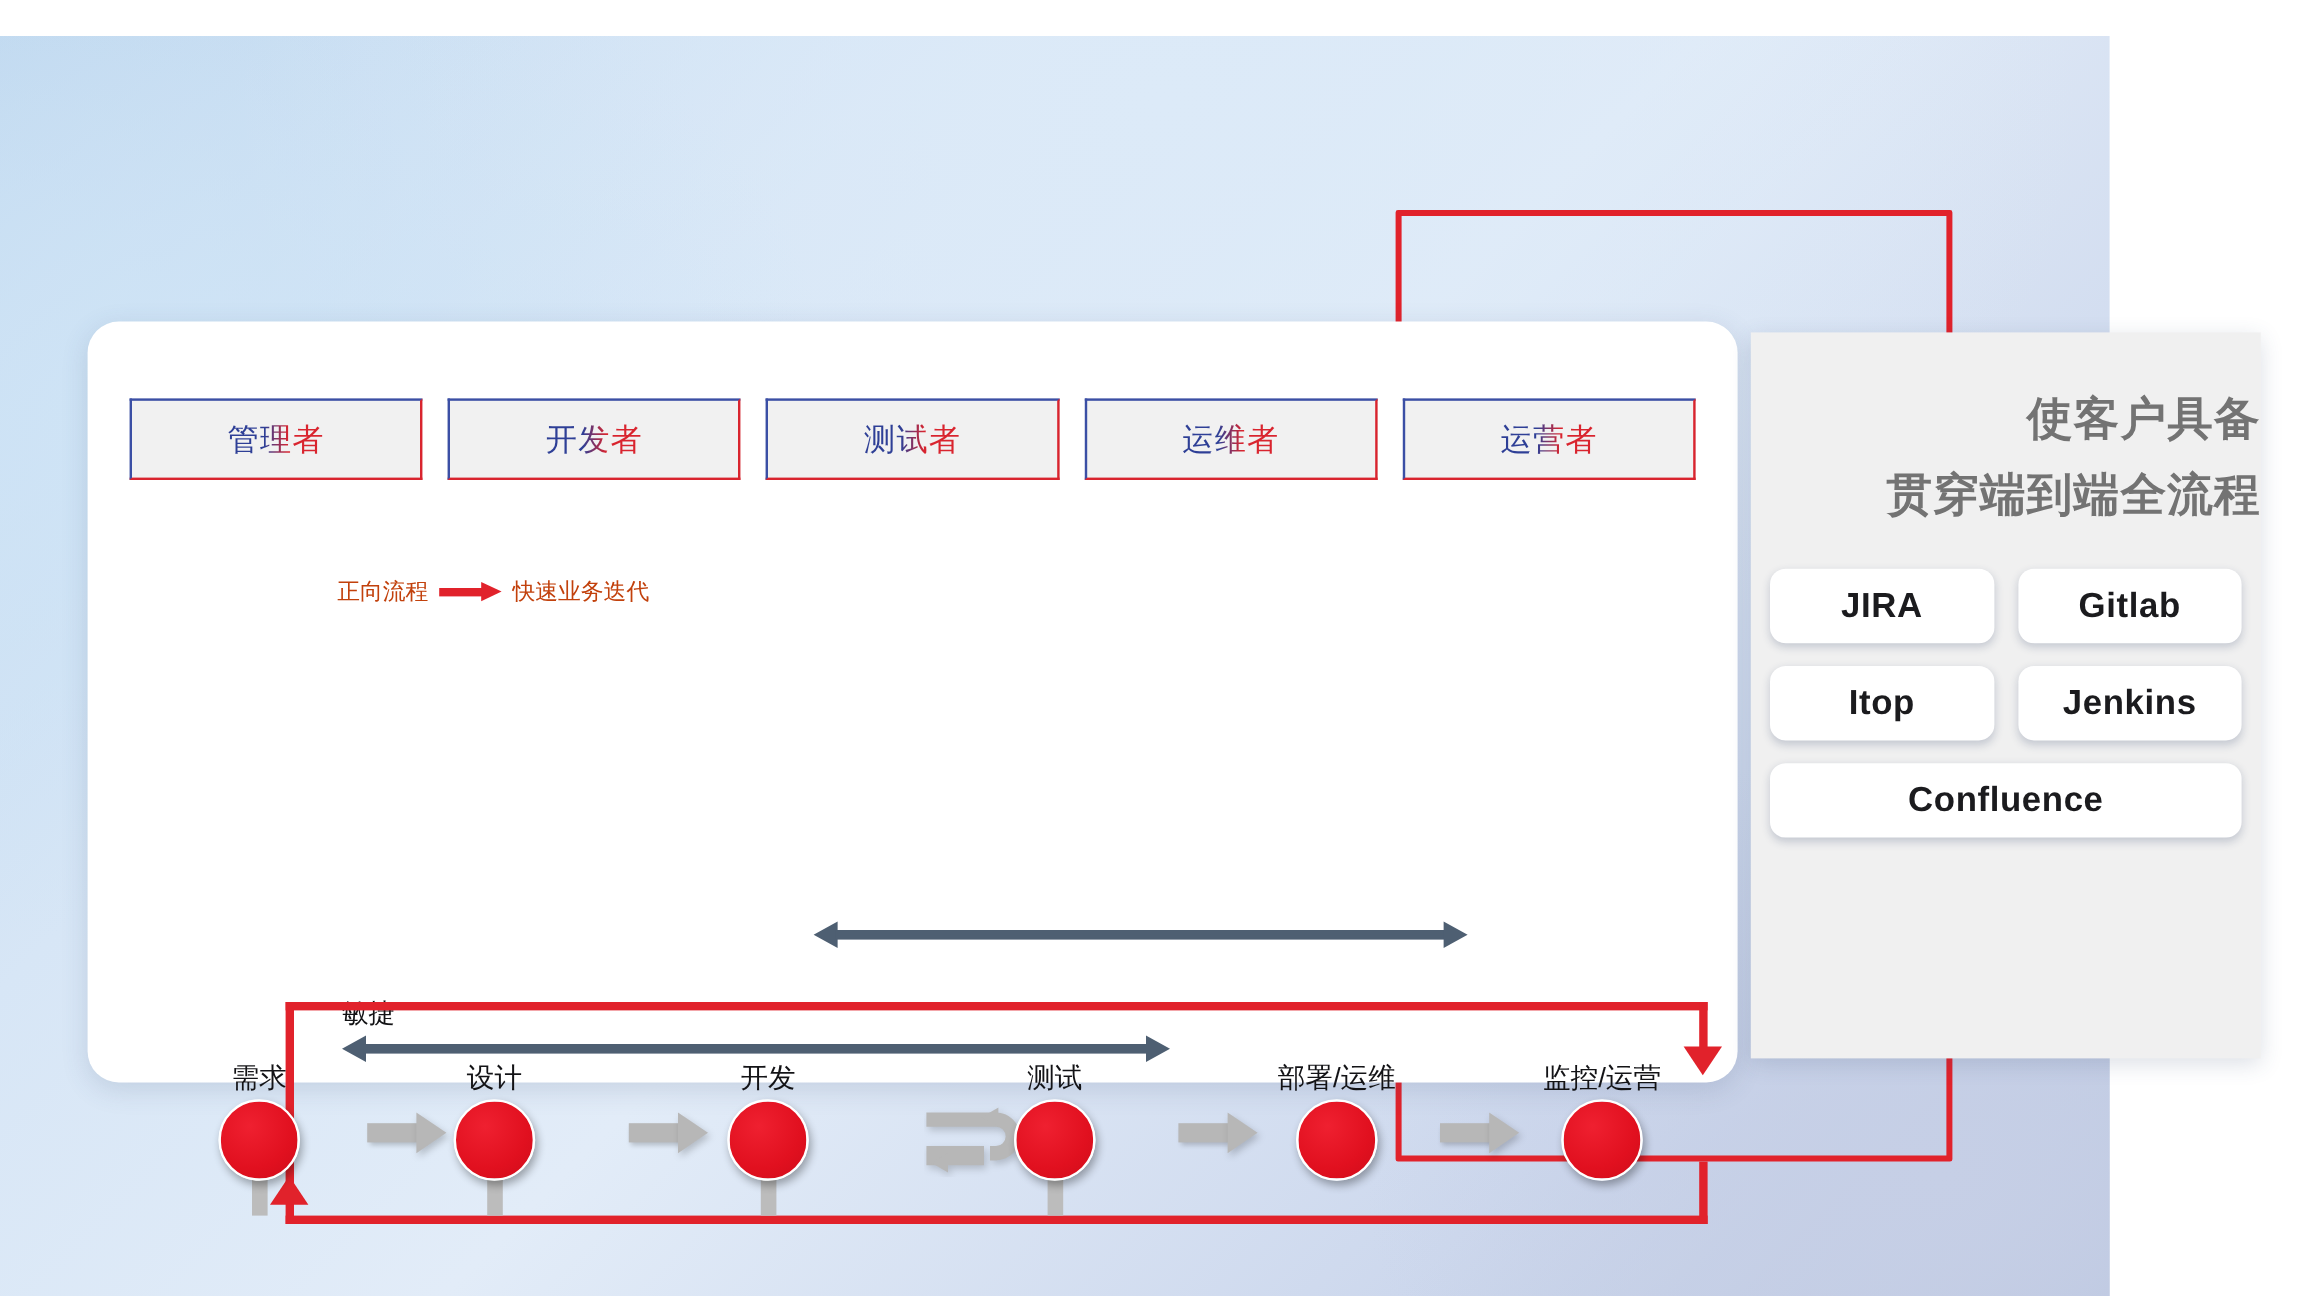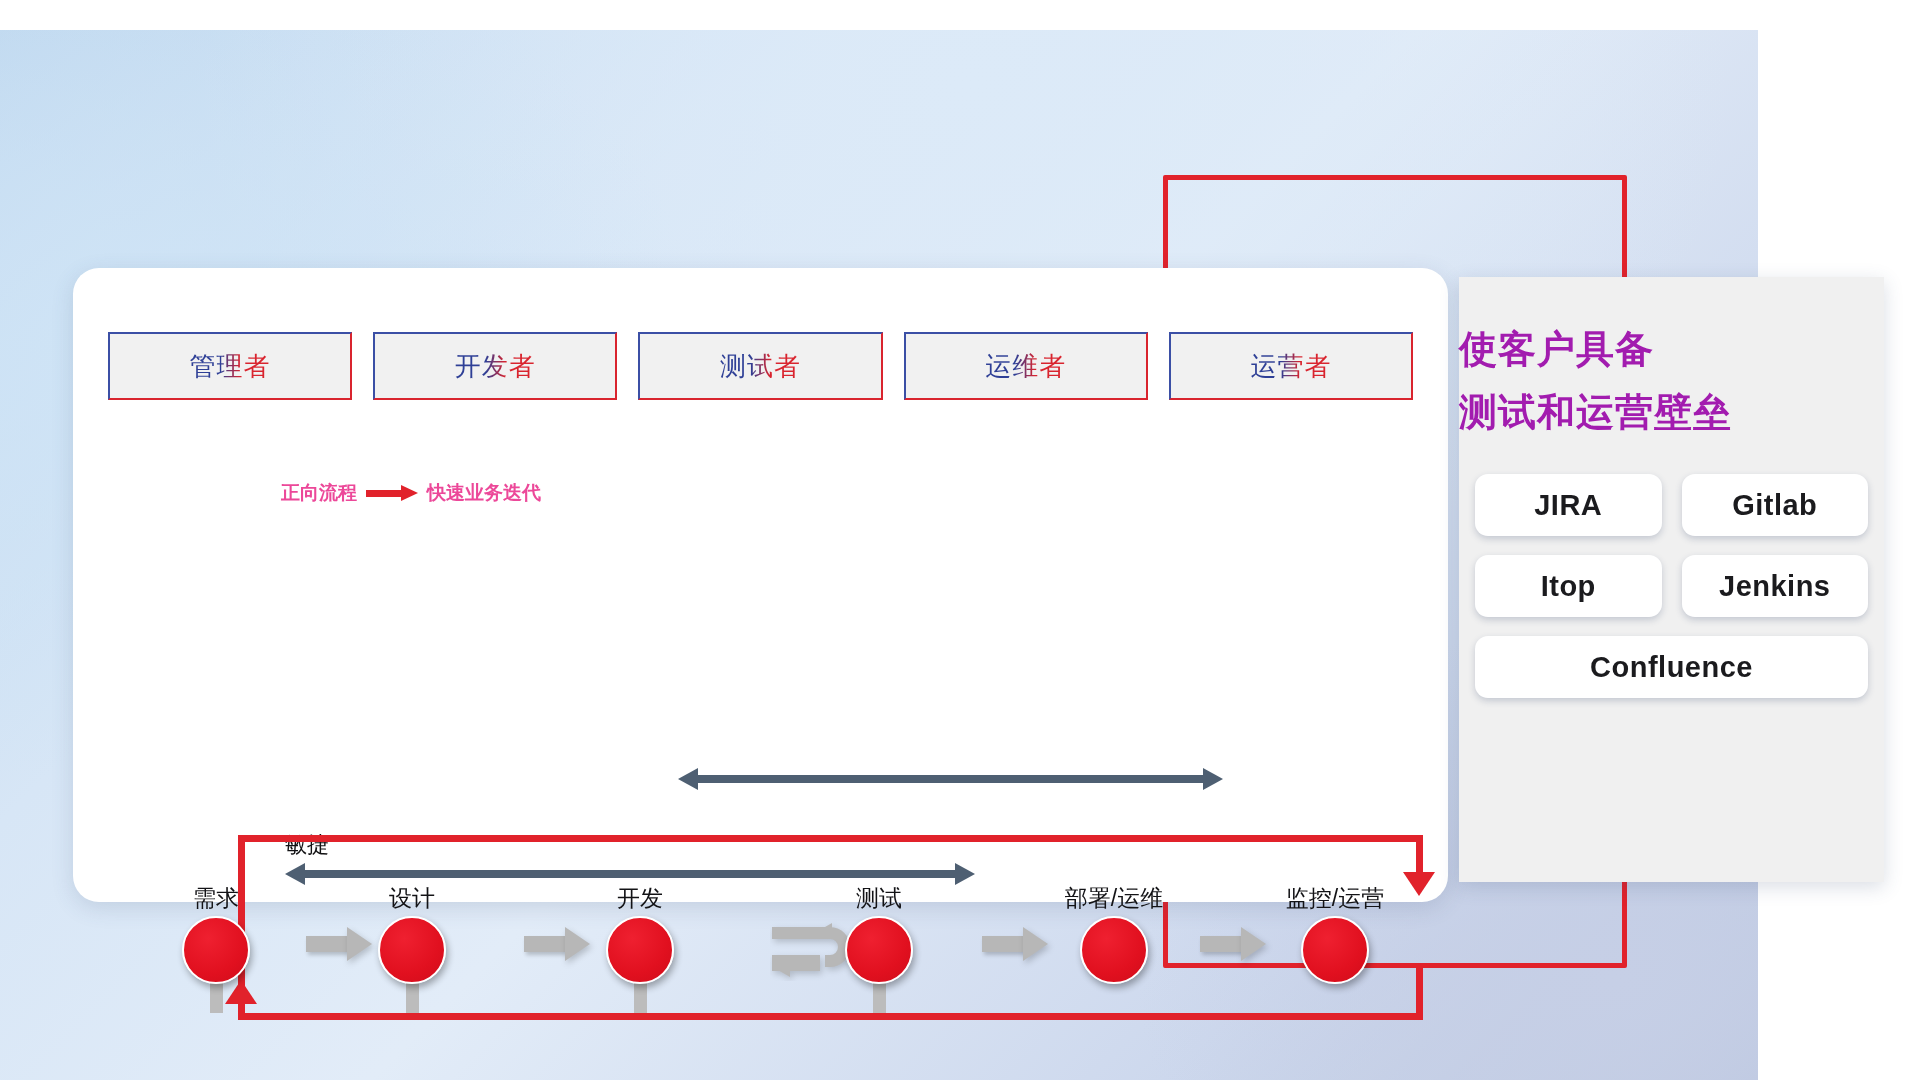--- a/index.html
+++ b/index.html
@@ -77,21 +77,21 @@
     font-weight: bold;
     color: #17171a;
     letter-spacing: 0.4px;
   }
 
   
   #legend-forward {
     position: absolute;
     left: 208px; top: 212px;
     display: flex; align-items: center; gap: 9px;
-    font-size: 19px; font-weight: bold; color: #ec4899;
+    font-size: 19px; font-weight: normal; color: #c2410c;
   }
   .legend-arrow-red {
     position: relative;
     width: 52px; height: 16px;
   }
   .legend-arrow-red .shaft {
     position: absolute; left: 0; top: 5px;
     width: 36px; height: 7px; background: #e1222b;
   }
   .legend-arrow-red .head {
@@ -266,22 +266,22 @@
 
   
   #right-panel {
     position: absolute;
     left: 1459px; top: 247px;
     width: 425px; height: 605px;
     background: #f0f0f0;
     box-shadow: 0 5px 18px rgba(50,70,110,0.18);
   }
   .panel-title {
-    text-align: left;
-    color: #a21caf;
+    text-align: right;
+    color: #737373;
     font-weight: bold;
     letter-spacing: 1px;
   }
   #panel-title-1 { font-size: 38px; margin-top: 47px; }
   #panel-title-2 { font-size: 38px; margin-top: 12px; }
   #tools-grid {
     margin-top: 36px;
     padding: 0 16px;
     display: flex; flex-wrap: wrap; gap: 19px 20px;
   }
@@ -419,21 +419,21 @@
         <div class="stage-label">监控/运营</div>
         <div class="stage-dot"></div>
       </div>
     </div>
 
 
   </div>
 
   <div id="right-panel">
     <div class="panel-title" id="panel-title-1">使客户具备</div>
-    <div class="panel-title" id="panel-title-2">测试和运营壁垒</div>
+    <div class="panel-title" id="panel-title-2">贯穿端到端全流程</div>
 
     <div id="tools-grid">
       <div class="tool-chip tool-half">
         <span>JIRA</span>
       </div>
       <div class="tool-chip tool-half">
         <span>Gitlab</span>
       </div>
       <div class="tool-chip tool-half">
         <span>Itop</span>

